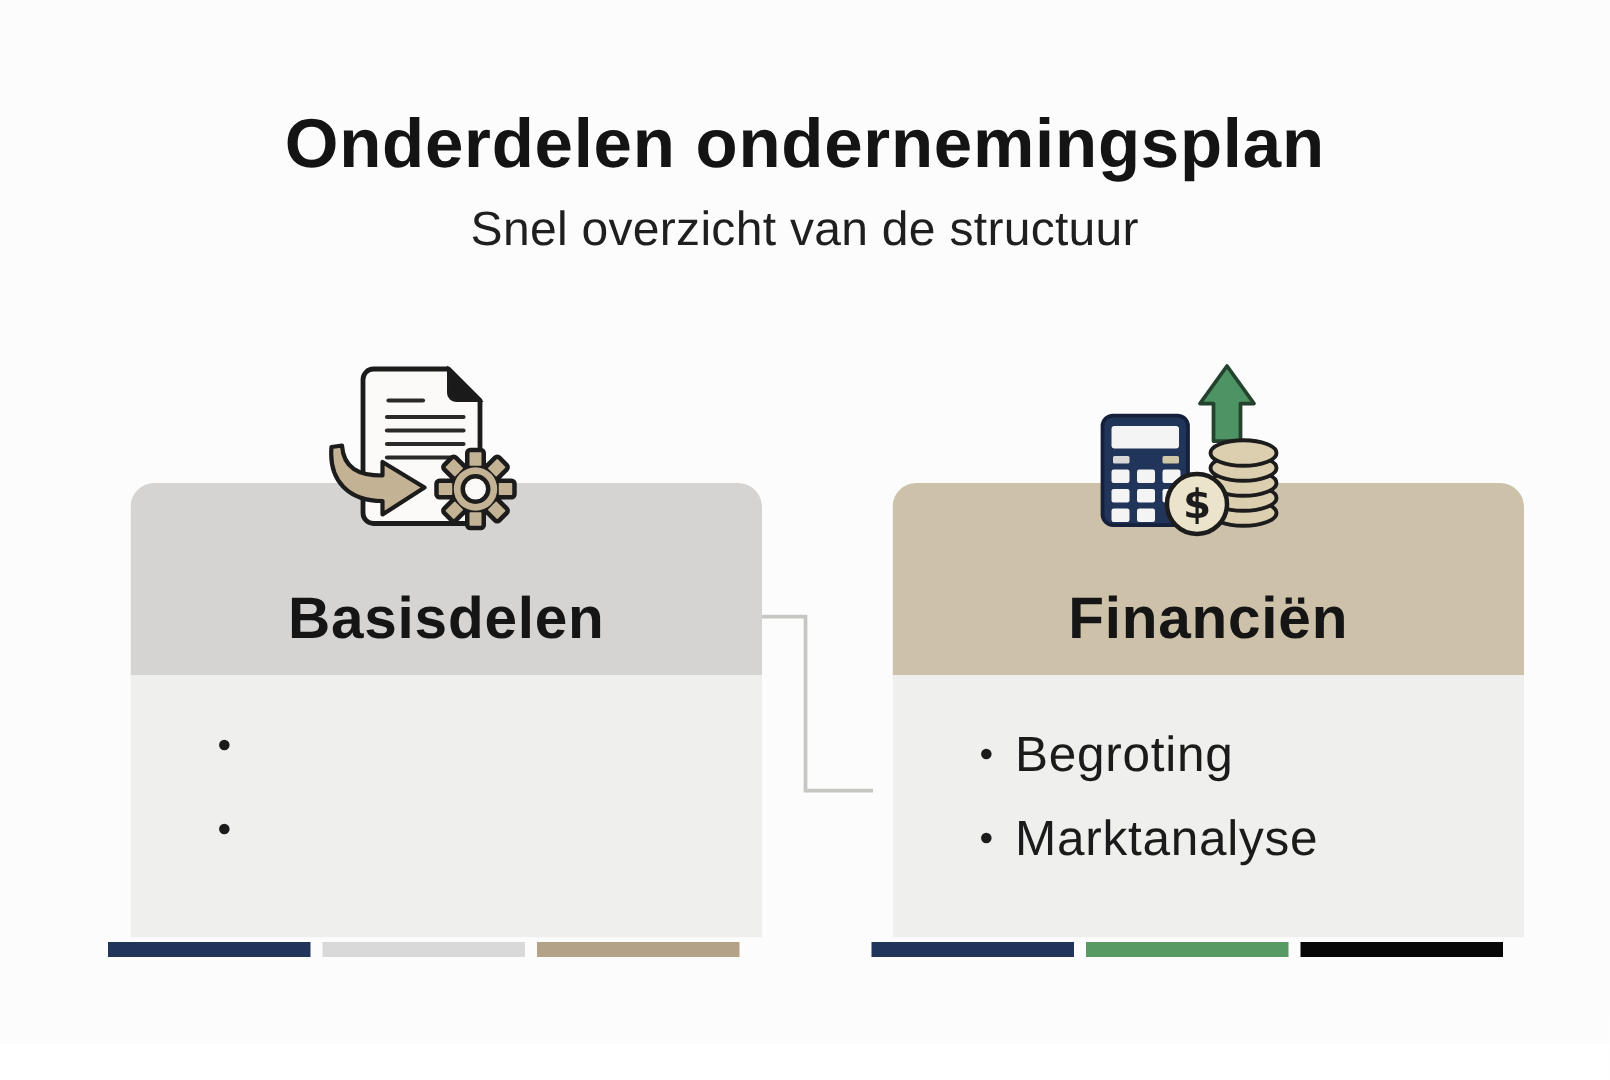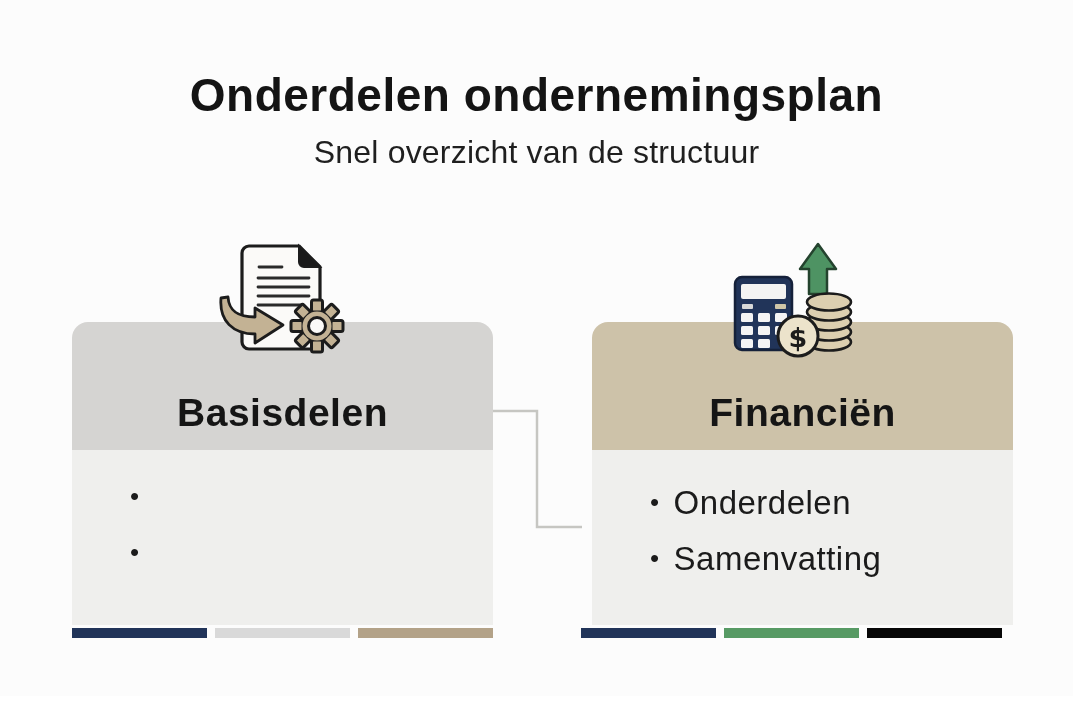--- a/index.html
+++ b/index.html
@@ -12,23 +12,23 @@
   .page-title{
     position:absolute;left:0;top:68px;width:1073px;margin:0;
     text-align:center;font-size:46px;font-weight:700;letter-spacing:.5px;
     color:var(--text);
   }
   .page-subtitle{
     position:absolute;left:0;top:134px;width:1073px;margin:0;
     text-align:center;font-size:32px;font-weight:400;letter-spacing:.2px;
     color:#1f1f1f;
   }
-  .card{position:absolute;top:322px;width:421px;height:303px;border-radius:16px 16px 0 0;overflow:hidden;}
+  .card{position:absolute;top:322px;width:421px;height:303px;border-radius:16px 16px 0 0;overflow:hidden;margin-left:15px;}
   .card-left{left:72px;}
-  .card-right{left:592px;}
+  .card-right{left:580px;}
   .card-header{
     height:128px;display:flex;justify-content:center;align-items:flex-end;
     padding-bottom:18px;box-sizing:border-box;
   }
   .hdr-gray{background:var(--header-gray);}
   .hdr-tan{background:var(--header-tan);}
   .card-title{font-size:39px;font-weight:700;letter-spacing:.5px;color:#151515;line-height:1;}
   .card-body{height:175px;background:var(--body-gray);box-sizing:border-box;padding:34px 0 0 58px;}
   .bullet-row{display:flex;align-items:baseline;height:56px;font-size:33px;letter-spacing:.5px;color:#1b1b1b;}
   .dot{font-size:26px;margin-right:14px;position:relative;top:-3px;}
@@ -72,25 +72,25 @@
     <span class="bar" style="background-color: rgb(179, 162, 136);"></span>
   </div>
 
   <section class="card card-right">
     <div class="card-header hdr-tan">
       <span class="card-title">Financiën</span>
     </div>
     <div class="card-body">
       <div class="bullet-row">
         <span class="dot">•</span>
-        <span>Onderdelen</span>
+        <span>Begroting</span>
       </div>
       <div class="bullet-row">
         <span class="dot">•</span>
-        <span>Samenvatting</span>
+        <span>Marktanalyse</span>
       </div>
     </div>
   </section>
   <div class="bars bars-right">
     <span class="bar" style="background-color: rgb(33, 52, 89);"></span>
     <span class="bar" style="background-color: rgb(87, 154, 100);"></span>
     <span class="bar" style="background-color: rgb(7, 7, 7);"></span>
   </div>
 
   <svg class="icon icon-left" width="140" height="124" viewBox="0 0 140 124">

